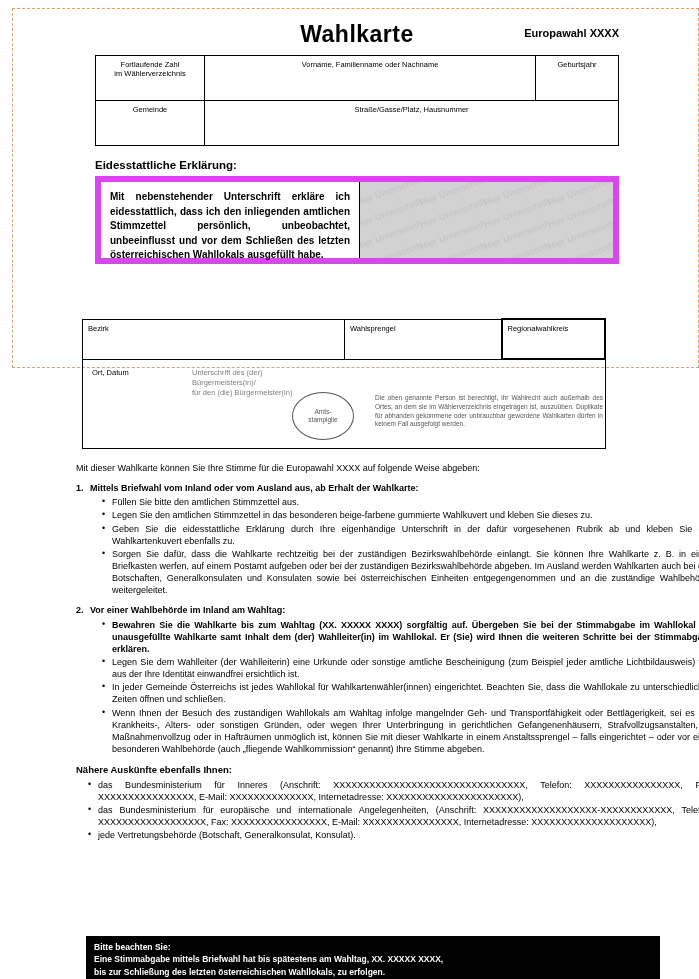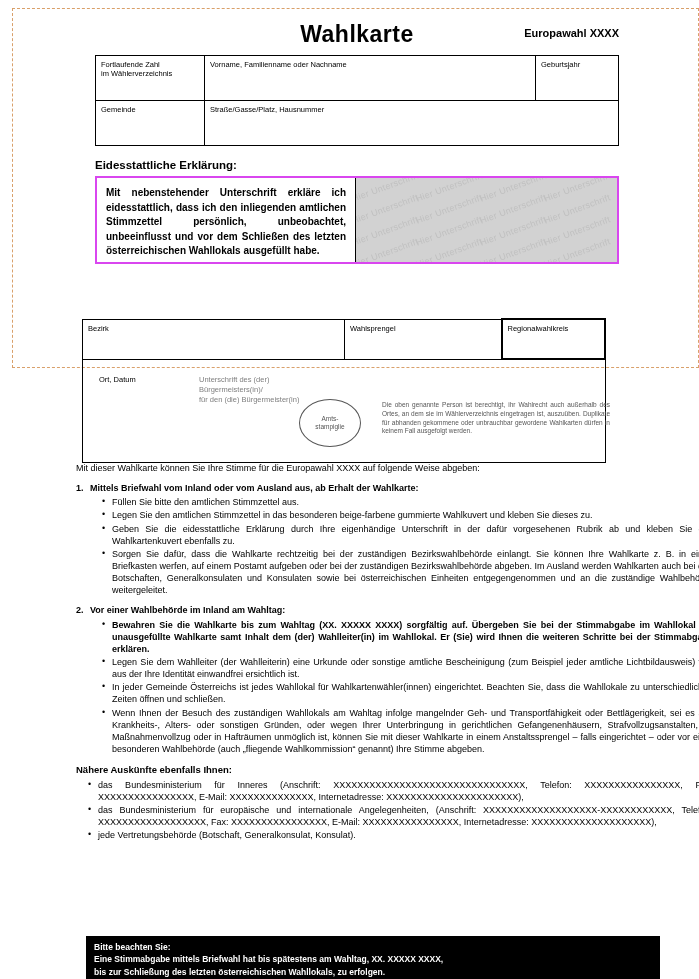--- a/index.html
+++ b/index.html
@@ -55,41 +55,42 @@
     right: 0;
     top: 6px;
     font-size: 11px;
     font-weight: bold;
   }
 
   table.grid {
     border-collapse: collapse;
     width: 524px;
     table-layout: fixed;
+    text-align: center;
   }
   table.grid td {
     border: 1px solid #000;
     vertical-align: top;
     padding: 4px 5px;
     font-size: 7.5px;
     line-height: 1.25;
     height: 36px;
   }
 
   .sect-head {
     font-size: 11.5px;
     font-weight: bold;
     margin: 13px 0 5px 0;
   }
 
   .decl-box {
     position: relative;
     width: 524px;
     height: 88px;
-    border: 2px solid #d946ef;
+    border: 6px solid #d946ef;
     box-sizing: border-box;
     display: flex;
   }
   .decl-text {
     width: 258px;
     padding: 8px 9px 0 9px;
     font-size: 10px;
     font-weight: bold;
     line-height: 1.45;
     text-align: justify;
@@ -313,21 +314,21 @@
 
   <div class="lower">
     <table class="grid2">
       <tbody>
           <tr>
         <td class="cell-tall" style="width:262px;">Bezirk</td>
         <td class="cell-tall" style="width:157px;">Wahlsprengel</td>
         <td class="cell-tall thick">Regionalwahlkreis</td>
       </tr>
       <tr>
-        <td colspan="3" style="padding:11px;">
+        <td colspan="3" style="padding:4px;">
           <div class="sig-block">
             <div class="sig-left">Ort, Datum</div>
             <div class="sig-mid" style="white-space:pre-line;">Unterschrift des (der)
 Bürgermeisters(in)/
 für den (die) Bürgermeister(in)</div>
             <div class="stamp" style="white-space:pre-line;">Amts-
 stampiglie</div>
             <div class="sig-right">Die oben genannte Person ist berechtigt, ihr Wahlrecht auch außerhalb des Ortes, an dem sie im Wählerverzeichnis eingetragen ist, auszuüben. Duplikate für abhanden gekommene oder unbrauchbar gewordene Wahlkarten dürfen in keinem Fall ausgefolgt werden.</div>
           </div>
         </td>

